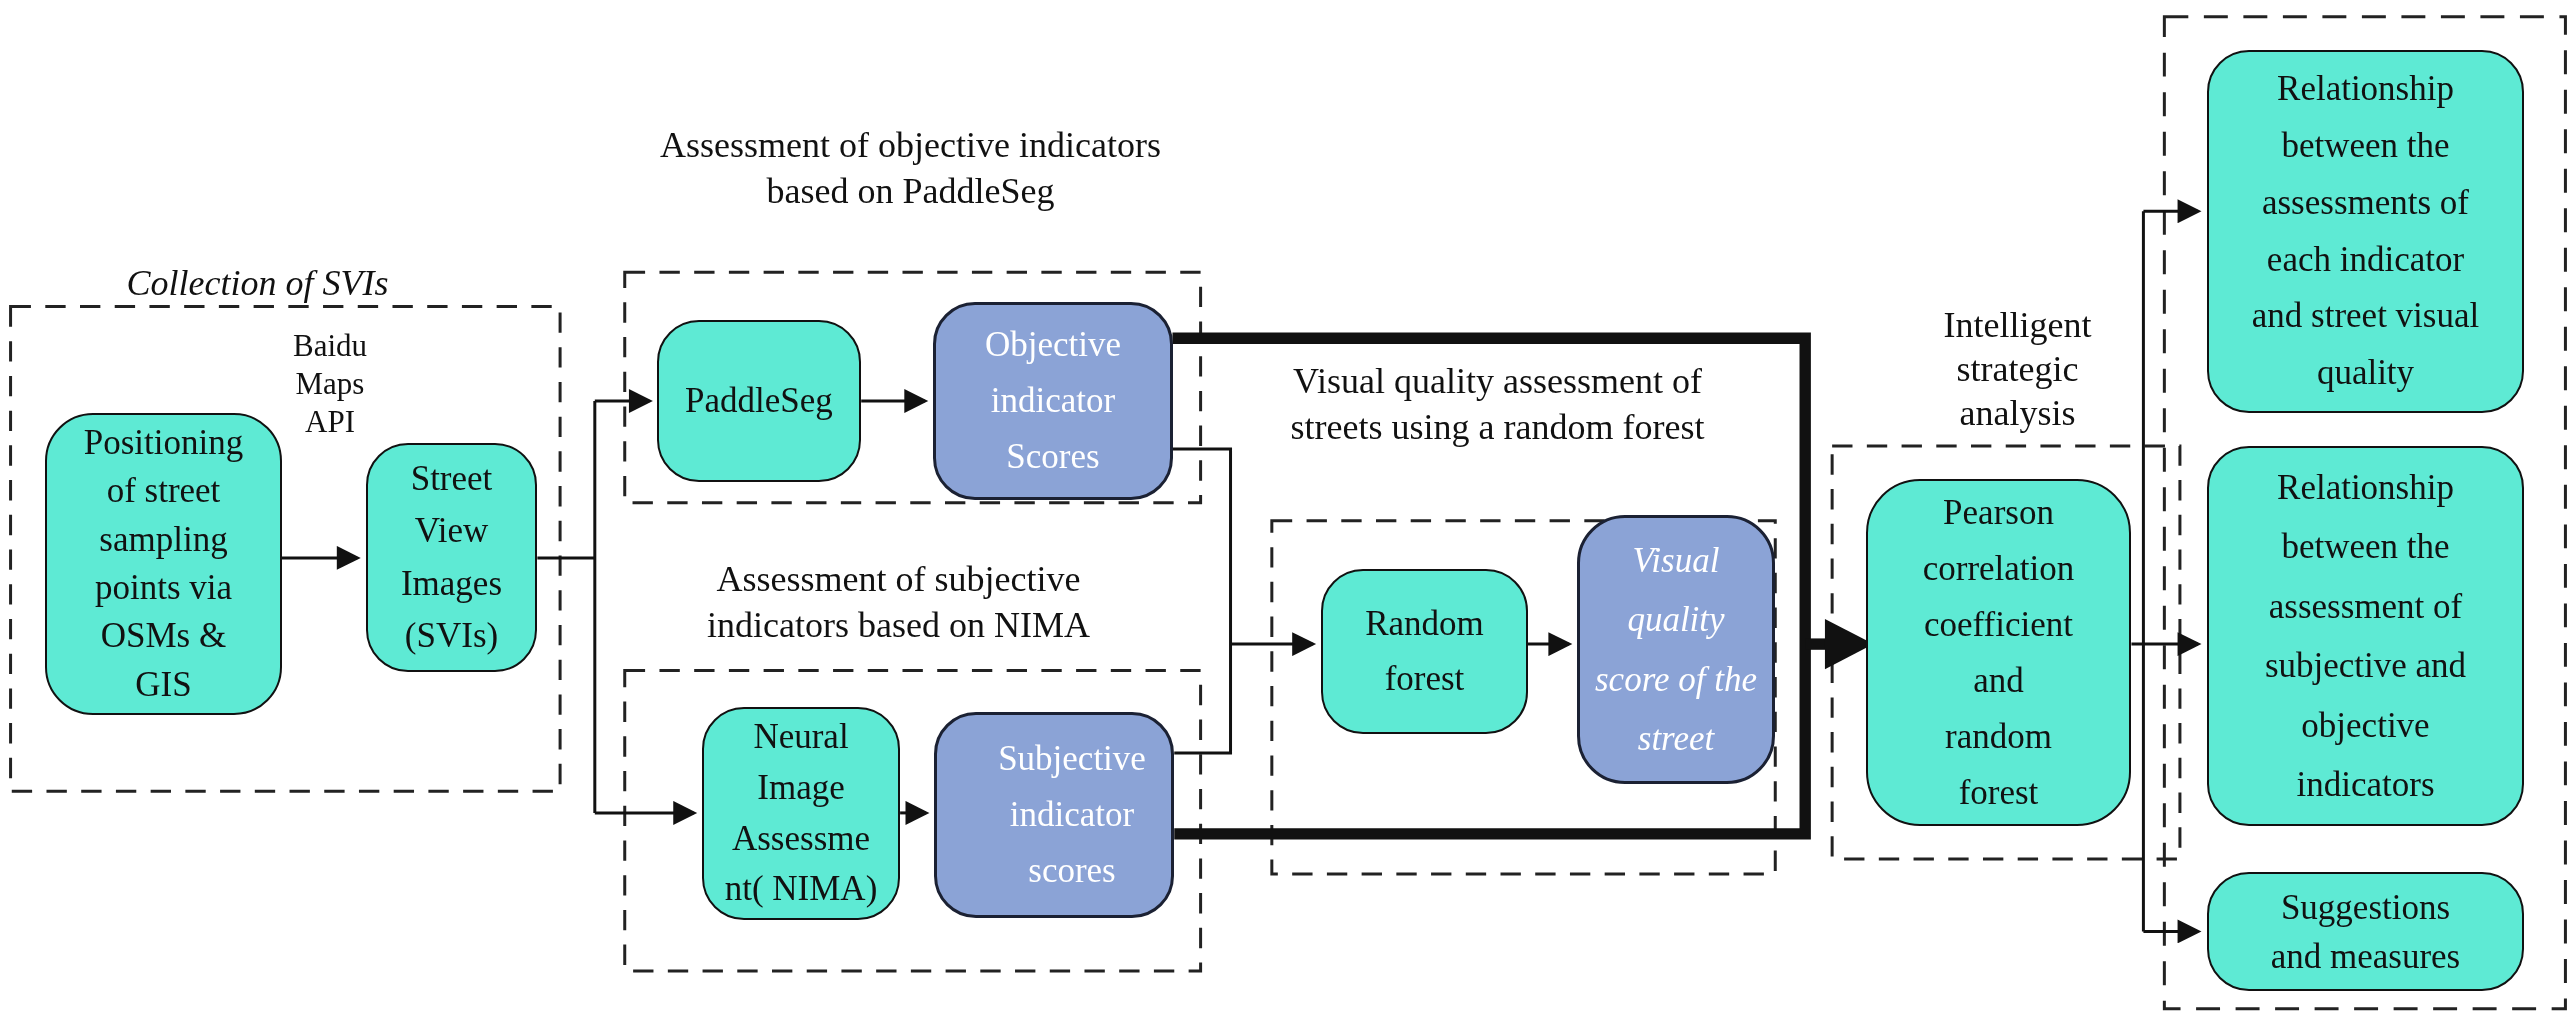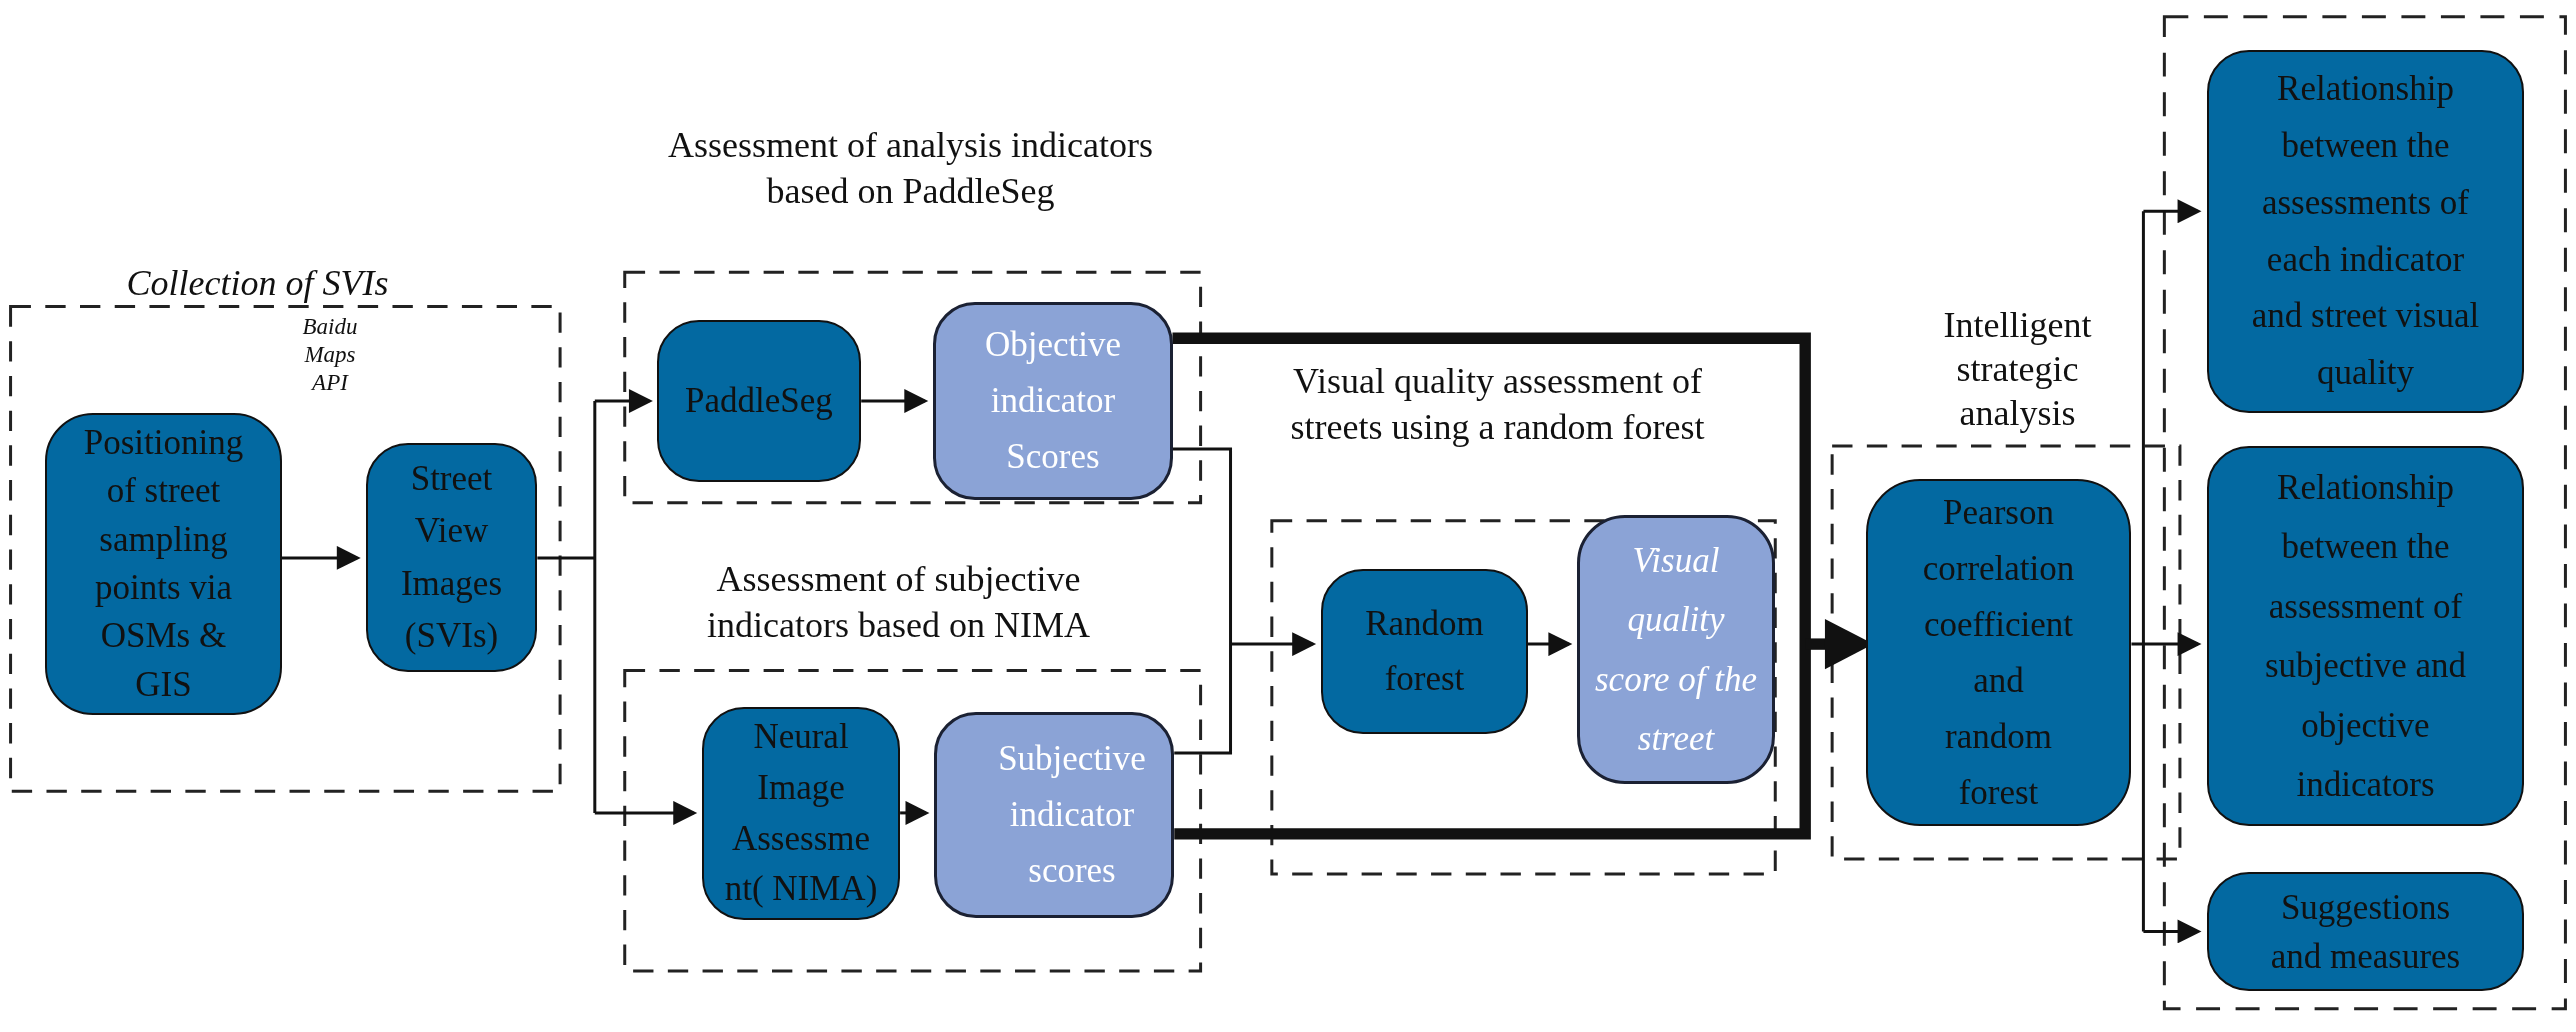--- a/index.html
+++ b/index.html
@@ -17,21 +17,21 @@
     color: var(--ink);
     overflow: hidden;
   }
   #wires { position: absolute; left: 0; top: 0; z-index: 1; }
   .box {
     position: absolute;
     z-index: 2;
     box-sizing: border-box;
     border: 3px solid var(--ink);
     border-radius: 42px;
-    background: #0369a1;
+    background: #5eead4;
     display: flex;
     align-items: center;
     justify-content: center;
     text-align: center;
     white-space: pre-line;
     font-size: 35px;
     line-height: 1.45;
   }
   .box.blue {
     background: var(--accent);
@@ -83,24 +83,24 @@
     <line x1="3015" y1="1076" x2="3052" y2="1076" stroke="#111" stroke-width="19"></line>
     <polygon points="3048,1034 3048,1118 3129,1076" fill="#111"></polygon>
 
     <line x1="3560" y1="1076" x2="3671" y2="1076" stroke="#111" stroke-width="5" marker-end="url(#arr)"></line>
     <line x1="3580" y1="353" x2="3580" y2="1556" stroke="#111" stroke-width="5"></line>
     <line x1="3580" y1="353" x2="3671" y2="353" stroke="#111" stroke-width="5" marker-end="url(#arr)"></line>
     <line x1="3580" y1="1556" x2="3671" y2="1556" stroke="#111" stroke-width="5" marker-end="url(#arr)"></line>
   </svg>
 
   <div class="label" style="left:36px; top:261px; width:443px;font-style:italic;">Collection of SVIs</div>
-  <div class="label" style="left:240px; top:313px; width:180px; font-size:23px; line-height:1.22;font-style:italic;">Baidu
+  <div class="label" style="left:240px; top:327px; width:180px; font-size:31px; line-height:1.22;">Baidu
 Maps
 API</div>
-  <div class="label" style="left:629px; top:123px; width:563px;">Assessment of analysis indicators
+  <div class="label" style="left:629px; top:123px; width:563px;">Assessment of objective indicators
 based on PaddleSeg</div>
   <div class="label" style="left:629px; top:557px; width:539px;">Assessment of subjective
 indicators based on NIMA</div>
   <div class="label" style="left:1850px; top:304px; width:335px; line-height:1.22;">Intelligent
 strategic
 analysis</div>
   <div class="label" style="left:1216px; top:359px; width:563px;">Visual quality assessment of
 streets using a random forest</div>
 
   <div class="box" style="left:45px; top:413px; width:237px; height:302px; border-radius:48px; line-height:1.38; border-width:2.4px;">Positioning

